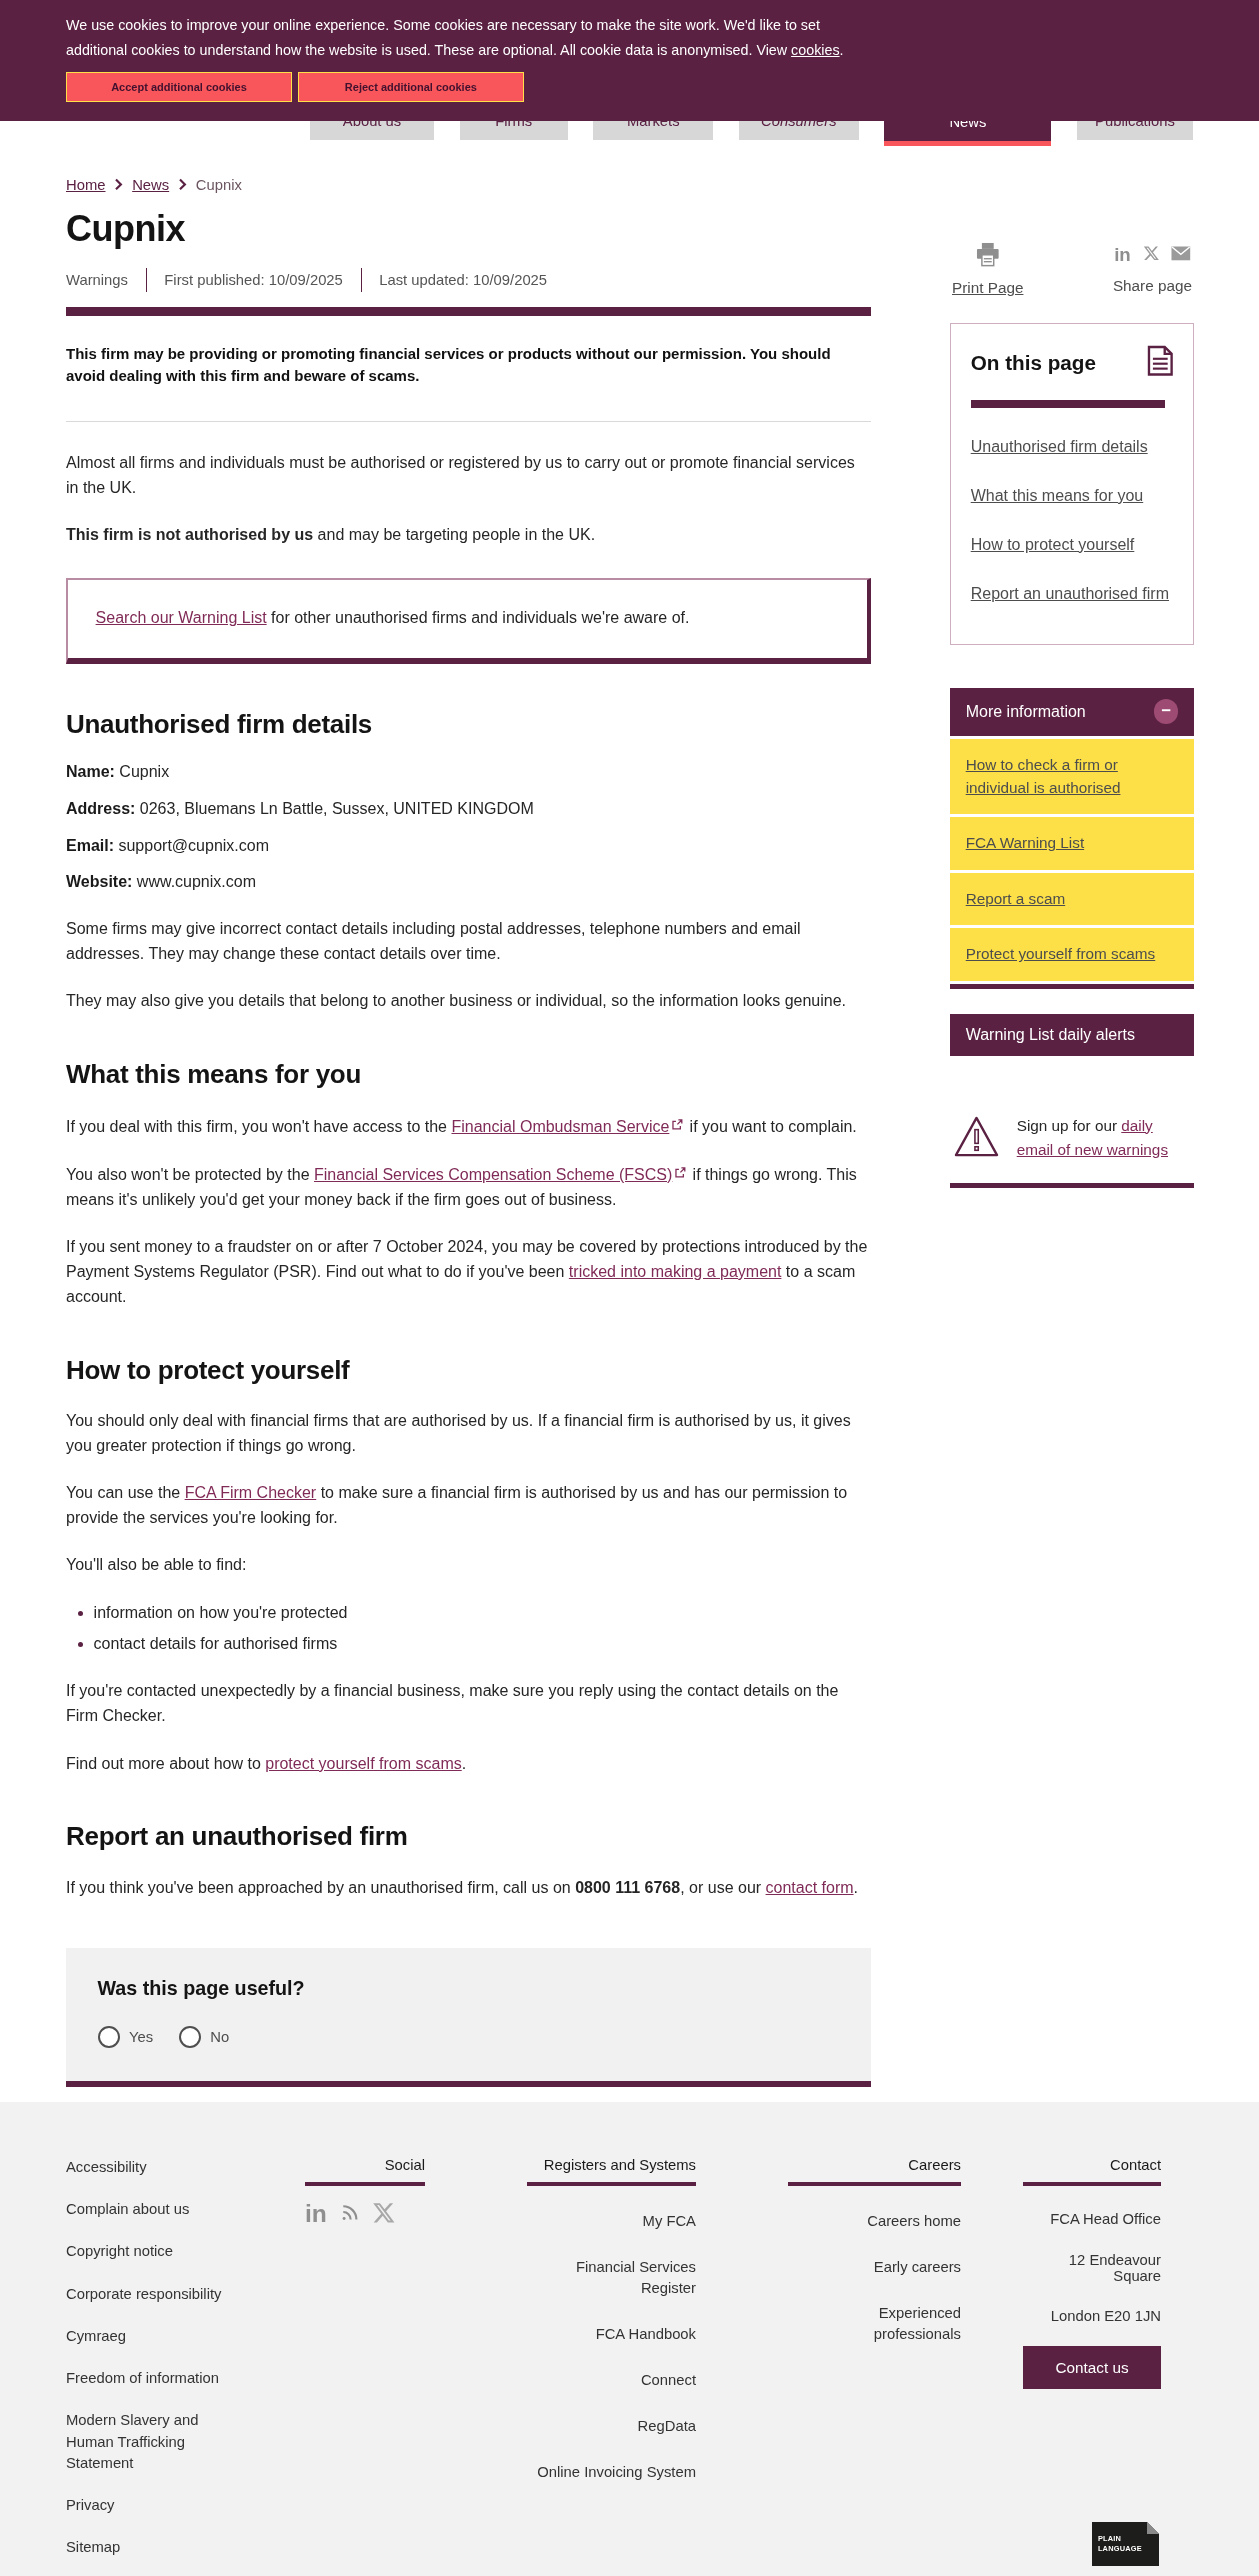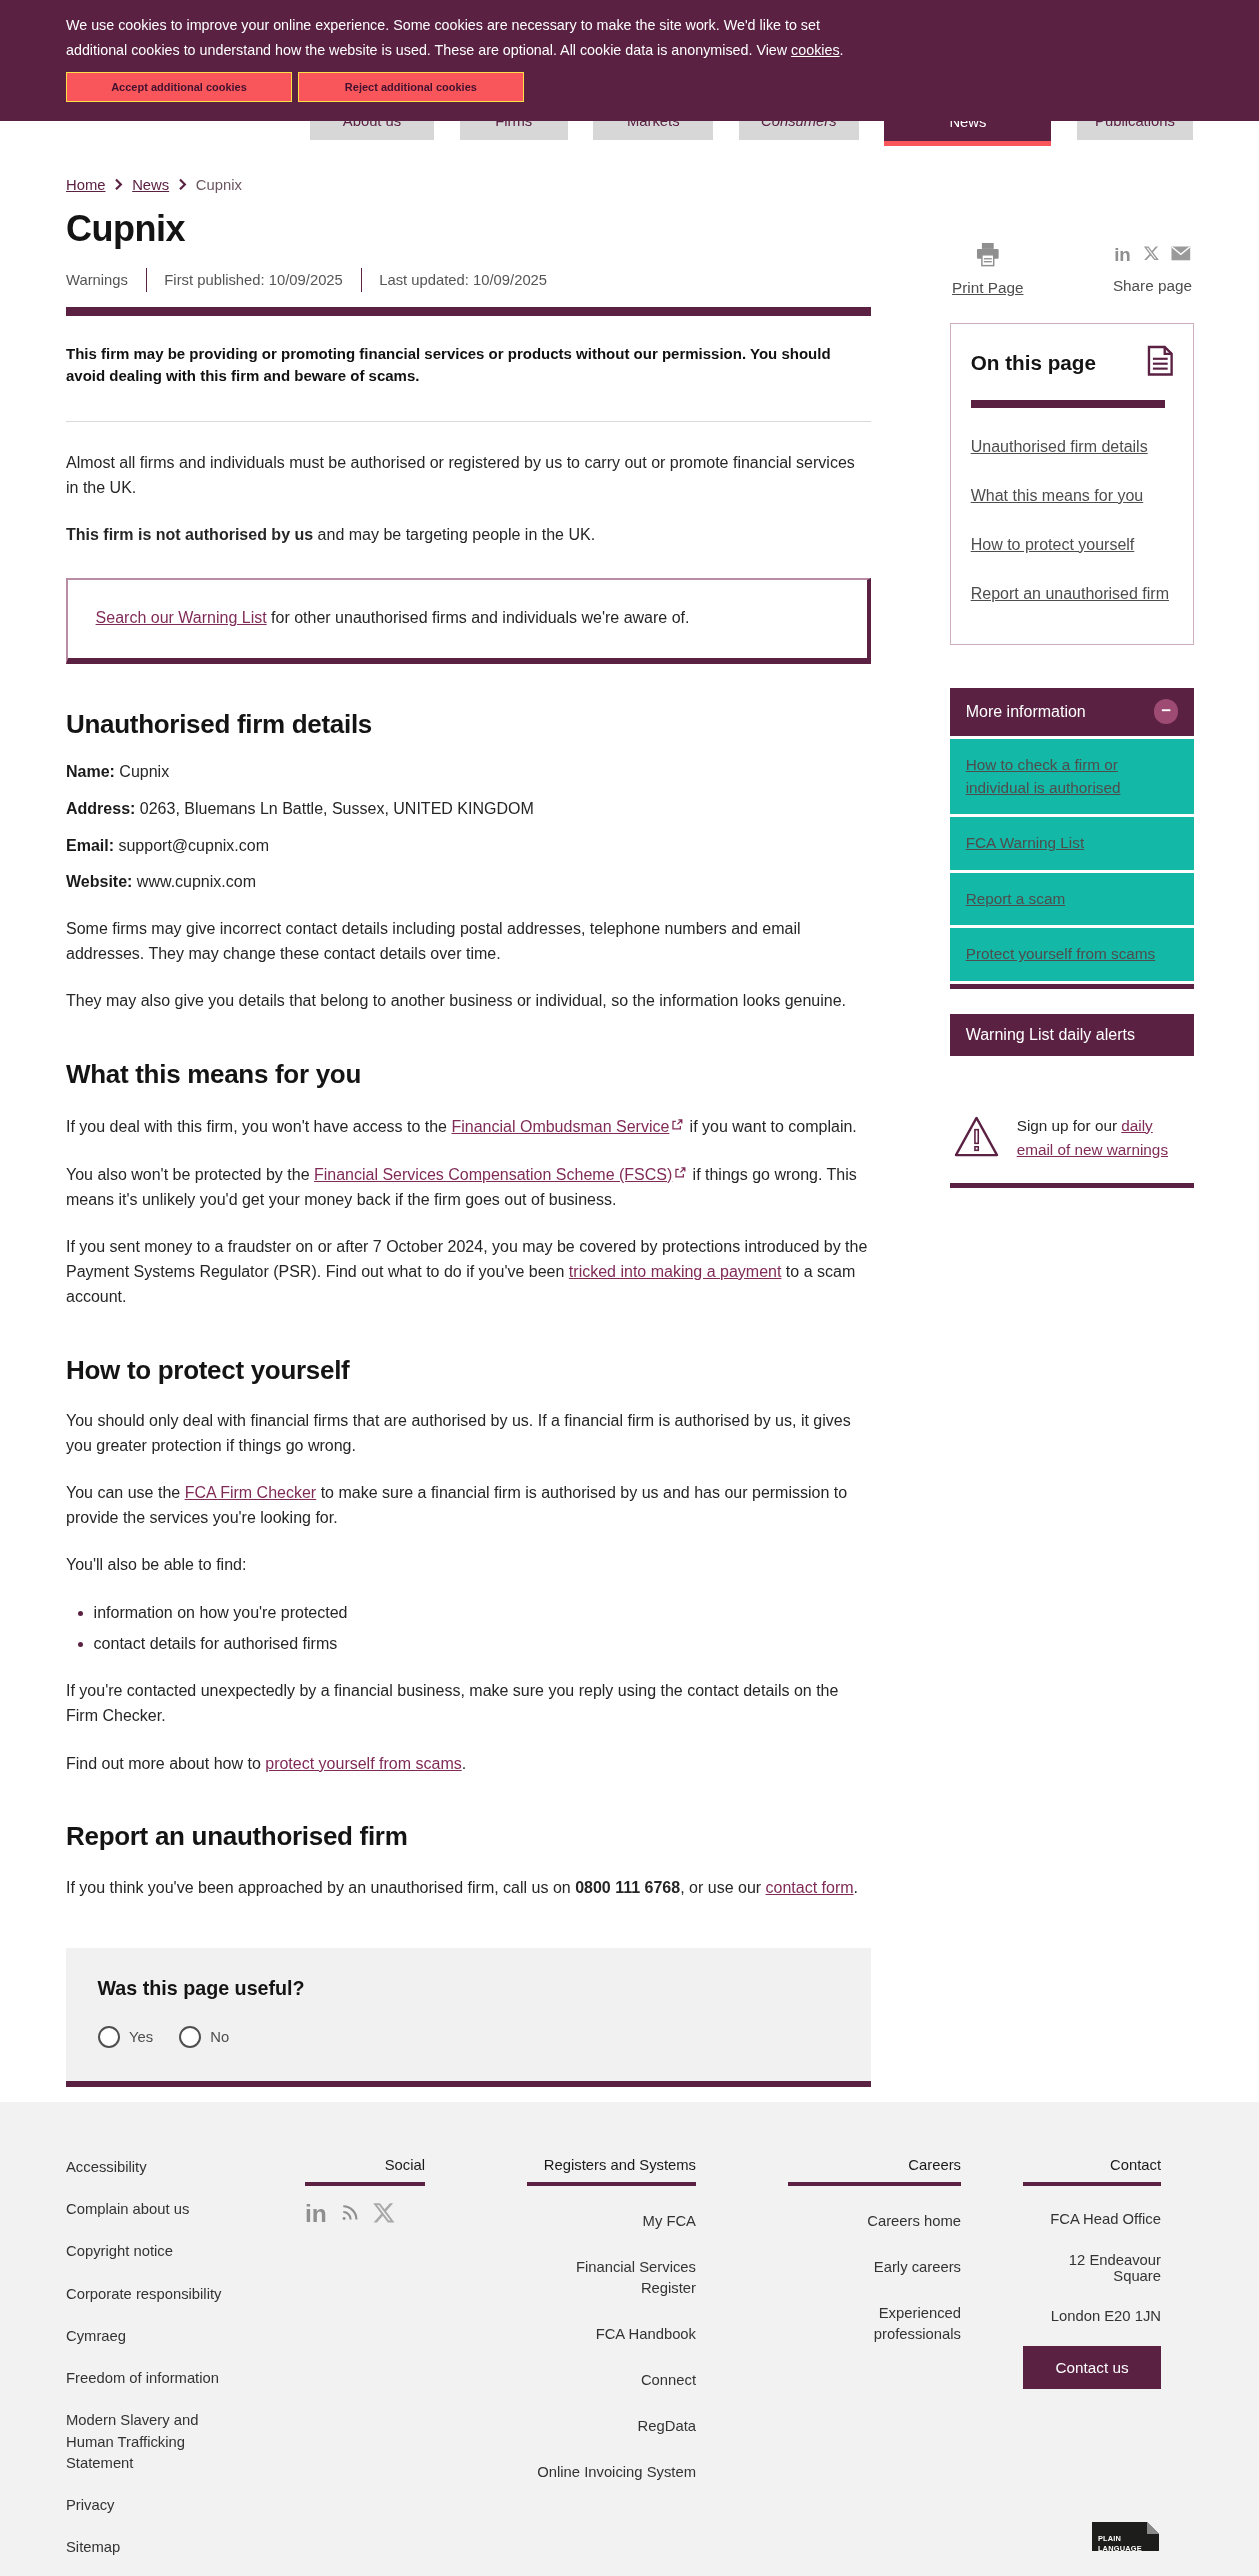--- a/index.html
+++ b/index.html
@@ -105,21 +105,21 @@
   .side-block { margin-top: 43px; }
   .side-block-head {
     background: #5a2143; color: #fff; font-size: 16px;
     padding: 11.8px 15.7px; display: flex; align-items: center; justify-content: space-between;
   }
   .minus-circle {
     width: 24.6px; height: 24.6px; border-radius: 50%; background: #9d4b72; color: #fff;
     display: flex; align-items: center; justify-content: center; font-size: 16.7px; font-weight: 700;
     cursor: pointer; line-height: 1;
   }
-  .side-item { background: #14b8a6; margin-top: 3px; padding: 14.8px 15.7px; }
+  .side-item { background: #fde047; margin-top: 3px; padding: 14.8px 15.7px; }
   .side-item a { font-size: 15.3px; line-height: 1.5; color: #4d4d4d; text-decoration: underline; }
   .side-block-foot { height: 4.9px; background: #5a2143; margin-top: 3px; }
 
   .alerts-block { margin-top: 25.6px; }
   .alerts-body { display: flex; gap: 15.7px; align-items: flex-start; padding: 21.6px 5.9px 17.7px 2px; margin-top: 36px; }
   .alerts-text { font-size: 15.3px; line-height: 1.6; color: #262626; }
   .alerts-text a { color: #802b57; text-decoration: underline; }
 
   
   .footer { background: #f2f2f2; margin-top: 14.8px; padding: 55px 66px 0; position: relative; height: 532px; }
@@ -134,21 +134,21 @@
   .col-registers { width: 169px; margin-left: 102px; }
   .col-registers .f-link, .col-careers .f-link, .col-contact .f-line { text-align: right; margin-top: 24.6px; }
   .col-careers { width: 173px; margin-left: 92px; }
   .col-contact { width: 138px; margin-left: 62px; }
   .f-line { font-size: 14.8px; color: #333; }
   .contact-btn {
     display: block; width: 138px; margin-top: 21.6px; background: #5a2143; color: #fff;
     border: none; font-family: inherit; font-size: 15.3px; padding: 12.8px 0; text-align: center; cursor: pointer;
   }
   .plc { position: absolute; right: 100px; top: 420px; width: 67px; height: 81px; font-weight: 700; }
-  .plc-top { height: 29px; background: #1d1d1b; color: #fff; font-size: 7.4px; line-height: 1.35; padding: 11.8px 0 0 5.9px; position: relative; letter-spacing: 0.2px; }
+  .plc-top { height: 44px; background: #1d1d1b; color: #fff; font-size: 7.4px; line-height: 1.35; padding: 11.8px 0 0 5.9px; position: relative; letter-spacing: 0.2px; }
   .plc-top::before { content:""; position:absolute; top:0; right:0; border-top:12.8px solid #f2f2f2; border-left:12.8px solid transparent; }
   .plc-top::after  { content:""; position:absolute; top:0; right:0; border-bottom:12.8px solid #8a8a8a; border-right:12.8px solid transparent; }
 
   .icon-gray { color: #8f8f8f; }
 </style>
 </head>
 <body>
 
 <div class="site-header">
   <div class="nav-tabs">

